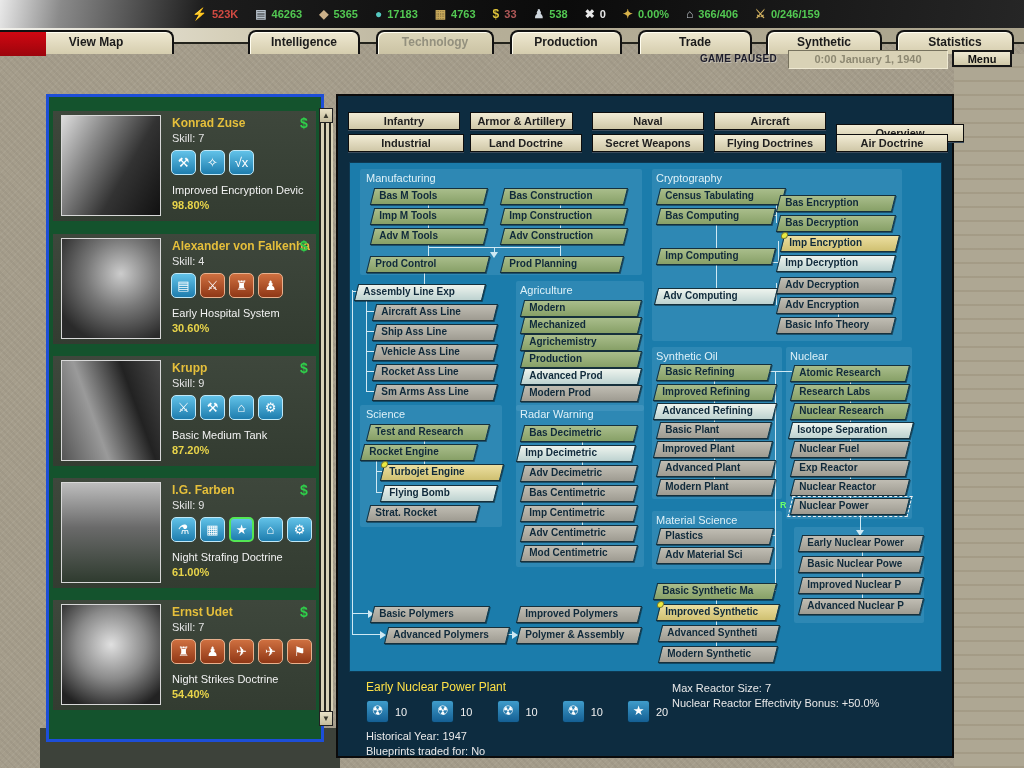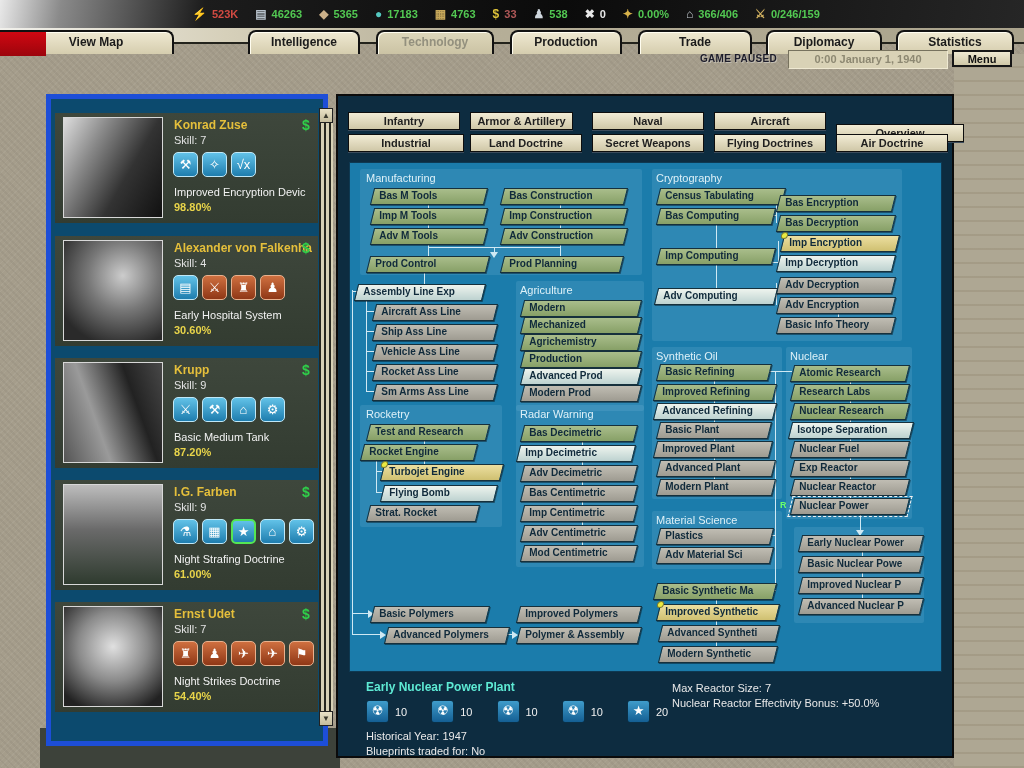--- a/index.html
+++ b/index.html
@@ -32,21 +32,21 @@
            color:#8d8872;text-align:center;font-size:11px;font-weight:bold;line-height:16px}
   .menubtn{left:952px;top:50px;width:60px;height:17px;background:linear-gradient(#efe9d2,#d0c8a8);
            border:2px solid #161616;color:#111;text-align:center;font-size:11px;font-weight:bold;line-height:14px;box-sizing:border-box}
   
   .bg-left{left:0;top:54px;width:46px;height:714px;background:linear-gradient(#8a857a,#5b5a50 25%,#3d403a 60%,#34373
 2 100%)}
   .bg-right{left:954px;top:54px;width:70px;height:714px;background:#aea793;
             background-image:repeating-linear-gradient(0deg,rgba(90,70,40,.12) 0 2px,transparent 2px 14px)}
   .bg-bl{left:40px;top:728px;width:300px;height:40px;background:#3d423a}
   
-  .teampanel{left:46px;top:94px;width:272px;height:642px;background:#0c4a6e;border:5px solid #1d4ed8}
+  .teampanel{left:46px;top:94px;width:272px;height:642px;background:#14532d;border:3px solid #1d4ed8}
   .card{position:absolute;left:4px;width:263px;height:110px;background:linear-gradient(#3e473c,#333c31)}
   .photo{position:absolute;left:8px;top:4px;width:100px;height:101px;border:1px solid #d8d8d8;box-sizing:border-box}
   .tname{position:absolute;left:119px;top:5px;font-size:12px;font-weight:bold;color:#e5bf3b}
   .skill{position:absolute;left:119px;top:21px;font-size:11px;color:#e4e4e4}
   .irow{position:absolute;left:118px;top:39px;display:flex;gap:4px}
   .ticon{width:25px;height:25px;border-radius:5px;font-size:13px;color:#fff;text-align:center;line-height:24px;box-sizing:border-box}
   .ticon.blue{background:linear-gradient(#62c2e8,#1e7dae);border:1px solid #bfe8f8}
   .ticon.red{background:linear-gradient(#cf7040,#8f3716);border:1px solid #e8b08d}
   .ticon.star{border:2px solid #54e654;line-height:22px}
   .rname{position:absolute;left:119px;top:73px;font-size:11px;color:#f2f2f2;white-space:nowrap}
@@ -77,21 +77,21 @@
               background:#eaea40;border:1px solid #7a7a30}
   .ln{position:absolute;background:#cfe9f4;z-index:1}
   .arD{position:absolute;width:0;height:0;border-left:4px solid transparent;border-right:4px solid transparent;
        border-top:6px solid #cfe9f4;z-index:1}
   .arR{position:absolute;width:0;height:0;border-top:4px solid transparent;border-bottom:4px solid transparent;
        border-left:6px solid #cfe9f4;z-index:1}
   .arL{position:absolute;width:0;height:0;border-top:4px solid transparent;border-bottom:4px solid transparent;
        border-right:6px solid #cfe9f4;z-index:1}
   .rmark{position:absolute;color:#6cff6c;font-size:9px;font-weight:bold;z-index:4}
   
-  .dtitle{position:absolute;left:28px;top:584px;font-size:12px;font-weight:bold;color:#5eead4}
+  .dtitle{position:absolute;left:28px;top:584px;font-size:12px;font-weight:normal;color:#fde047}
   .costrow{position:absolute;left:28px;top:604px;display:flex;gap:24px}
   .cost{display:flex;align-items:center;gap:6px;color:#f0f0f0;font-size:11px}
   .csq{width:21px;height:21px;border-radius:3px;background:linear-gradient(#3f9ccb,#145f93);
        border:1px solid #0a3046;color:#fff;font-size:13px;text-align:center;line-height:20px}
   .dline{position:absolute;font-size:11px;color:#e9e9e9;white-space:nowrap}
 </style>
 </head>
 <body>
 
 <div class="abs bg-left"></div>
@@ -144,21 +144,21 @@
       <span style="color: rgb(82, 200, 82);">0/246/159</span>
     </div>
 </div>
 
 <div class="abs tabbar">
   <div class="ntab" style="left:18px;width:152px">View Map</div>
   <div class="ntab" style="left:248px;width:108px">Intelligence</div>
   <div class="ntab active" style="left:376px;width:114px">Technology</div>
   <div class="ntab" style="left:510px;width:108px">Production</div>
   <div class="ntab" style="left:638px;width:110px">Trade</div>
-  <div class="ntab" style="left:766px;width:112px">Diplomacy</div>
+  <div class="ntab" style="left:766px;width:112px">Synthetic</div>
   <div class="ntab" style="left:896px;width:114px">Statistics</div>
 </div>
 <div class="abs flag"></div>
 
 <div class="abs paused">GAME PAUSED</div>
 <div class="abs datebox">0:00 January 1, 1940</div>
 <div class="abs menubtn">Menu</div>
 
 <div class="abs teampanel">
 
@@ -375,21 +375,21 @@
     <div class="t s1" style="left:172px;top:188px;width:116px">
         <span>Production</span>
       </div>
     <div class="t s2" style="left:172px;top:205px;width:116px">
         <span>Advanced Prod</span>
       </div>
     <div class="t s0" style="left:172px;top:222px;width:116px">
         <span>Modern Prod</span>
       </div>
 
-    <div class="slab" style="left:16px;top:245px">Rocketry</div>
+    <div class="slab" style="left:16px;top:245px">Science</div>
     <div class="t s1" style="left:18px;top:261px;width:118px">
         <span>Test and Research</span>
       </div>
     <div class="t s1" style="left:12px;top:281px;width:112px">
         <span>Rocket Engine</span>
       </div>
     <div class="t s3 dot" style="left:32px;top:301px;width:118px">
         <span>Turbojet Engine</span>
       </div>
     <div class="t s2" style="left:32px;top:322px;width:112px">

